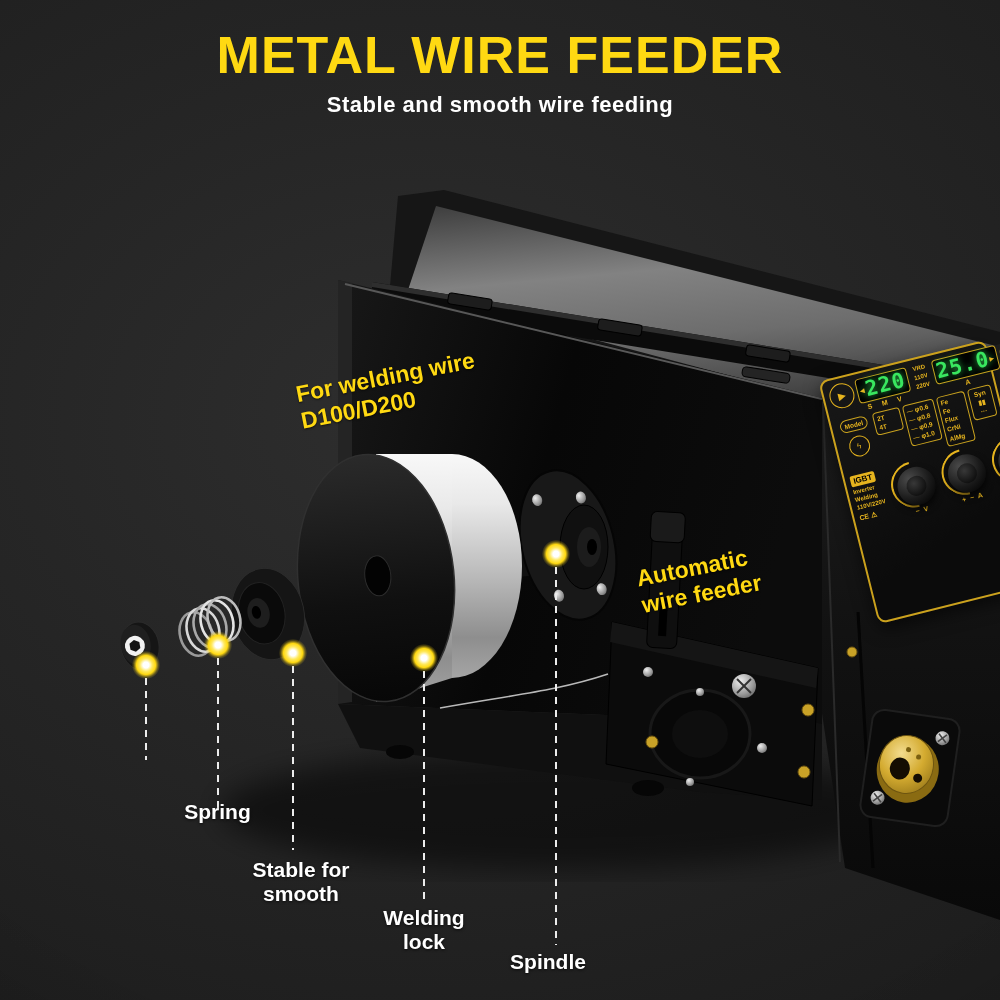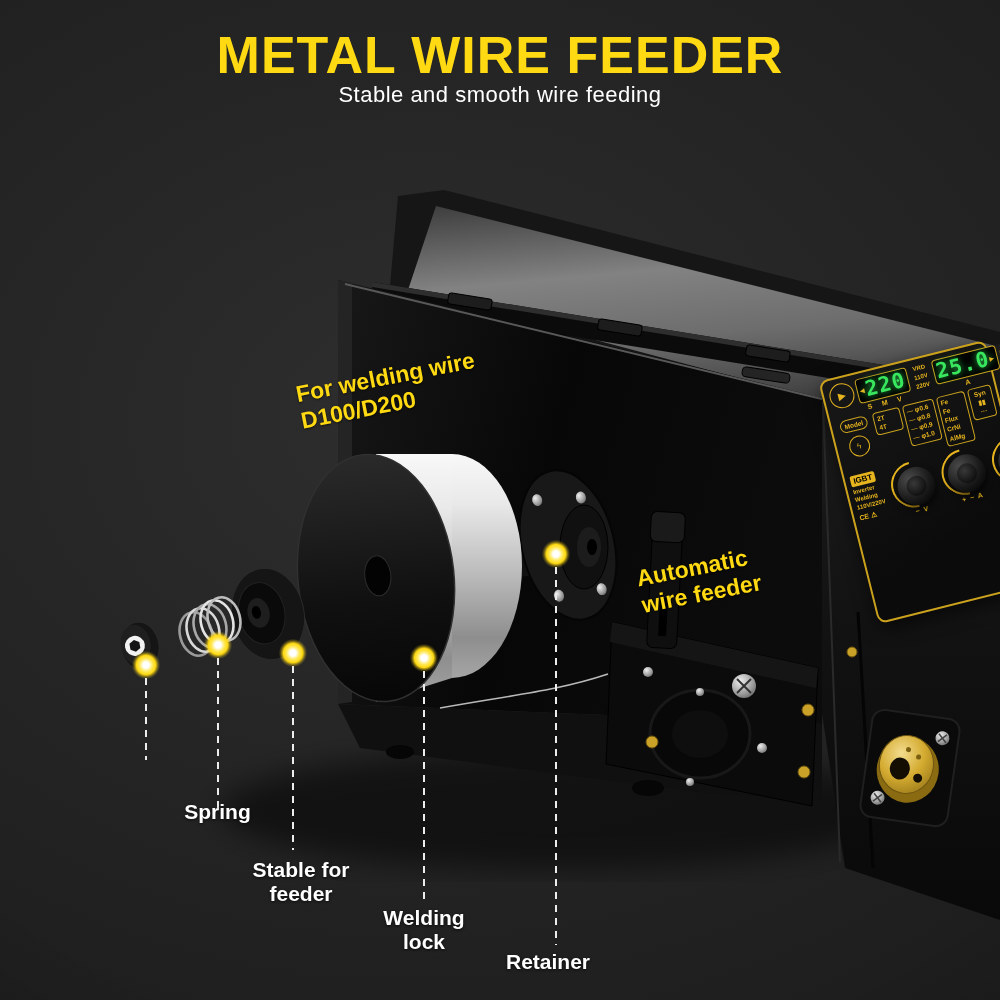--- a/index.html
+++ b/index.html
@@ -8,21 +8,21 @@
     background:radial-gradient(ellipse 900px 700px at 42% 42%, #2e2e2e 0%, #262626 45%, #1d1d1d 100%);
     font-family:"Liberation Sans", sans-serif;
   }
   .stage::after{
     content:"";position:absolute;inset:0;pointer-events:none;
     background:radial-gradient(ellipse 1200px 1000px at 50% 45%, transparent 60%, rgba(0,0,0,.30) 100%);
   }
   
   .header{position:absolute;top:28px;left:0;width:1000px;text-align:center;z-index:30;}
   .title{color:#ffd912;font-weight:bold;font-size:52px;line-height:1.04;letter-spacing:1px;margin:0;}
-  .subtitle{color:#ffffff;font-weight:normal;font-size:22px;letter-spacing:.5px;}
+  .subtitle{color:#ffffff;font-weight:bold;font-size:22px;margin-top:10px;letter-spacing:.5px;}
   
   .scene{position:absolute;inset:0;z-index:5;}
   
   .ann{position:absolute;color:#ffd912;font-weight:bold;font-size:23px;line-height:1.18;transform:rotate(-11deg);z-index:25;text-shadow:0 1px 2px rgba(0,0,0,.6);}
   
   .dot{position:absolute;width:28px;height:28px;margin-left:-14px;margin-top:-14px;border-radius:50%;z-index:22;
     background:radial-gradient(circle,#ffffff 0 15%,#ffe95e 32%,#ffd912 48%,rgba(255,217,18,.28) 62%,transparent 72%);}
   .leader{position:absolute;width:2px;z-index:21;
     background-image:repeating-linear-gradient(to bottom,#ececec 0 7px,transparent 7px 13px);}
   .callout{position:absolute;color:#fff;font-weight:bold;font-size:21px;line-height:1.14;text-align:center;z-index:23;text-shadow:0 1px 3px rgba(0,0,0,.7);}
@@ -355,23 +355,23 @@
   <div class="leader" style="left:217px;top:658px;height:156px;"></div>
   <div class="leader" style="left:292px;top:666px;height:184px;"></div>
   <div class="leader" style="left:423px;top:671px;height:230px;"></div>
   <div class="leader" style="left:555px;top:567px;height:378px;"></div>
 
   <div class="callout" style="left:140px;top:800px;width:155px;">
     <span>Spring</span>
   </div>
   <div class="callout" style="left:211px;top:858px;width:180px;">
     <span>Stable for</span><br>
-    <span>feeder</span>
+    <span>smooth</span>
   </div>
   <div class="callout" style="left:344px;top:906px;width:160px;">
     <span>Welding</span><br>
     <span>lock</span>
   </div>
   <div class="callout" style="left:468px;top:950px;width:160px;">
-    <span>Retainer</span>
+    <span>Spindle</span>
   </div>
 
 </div>
 
 </body></html>

